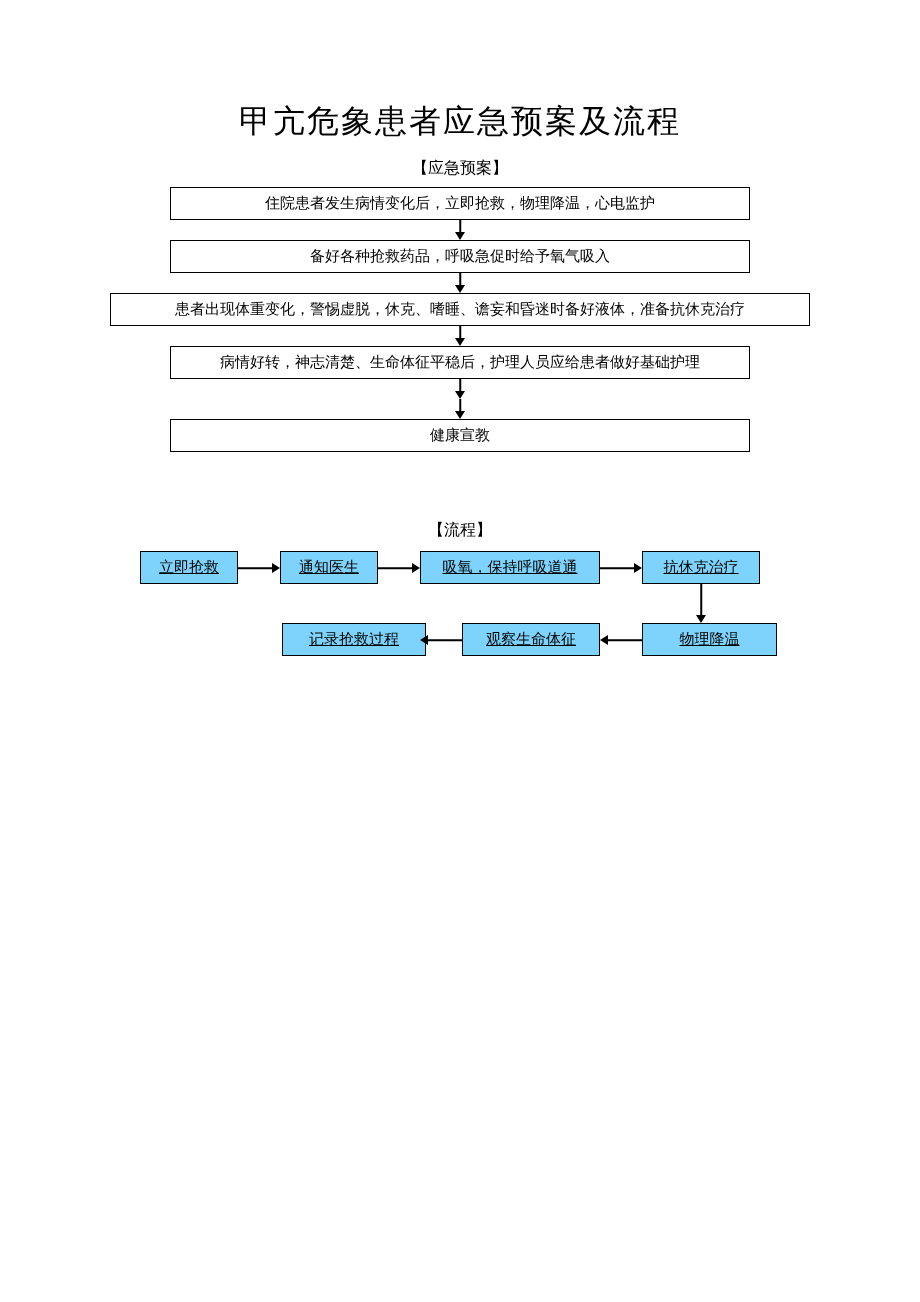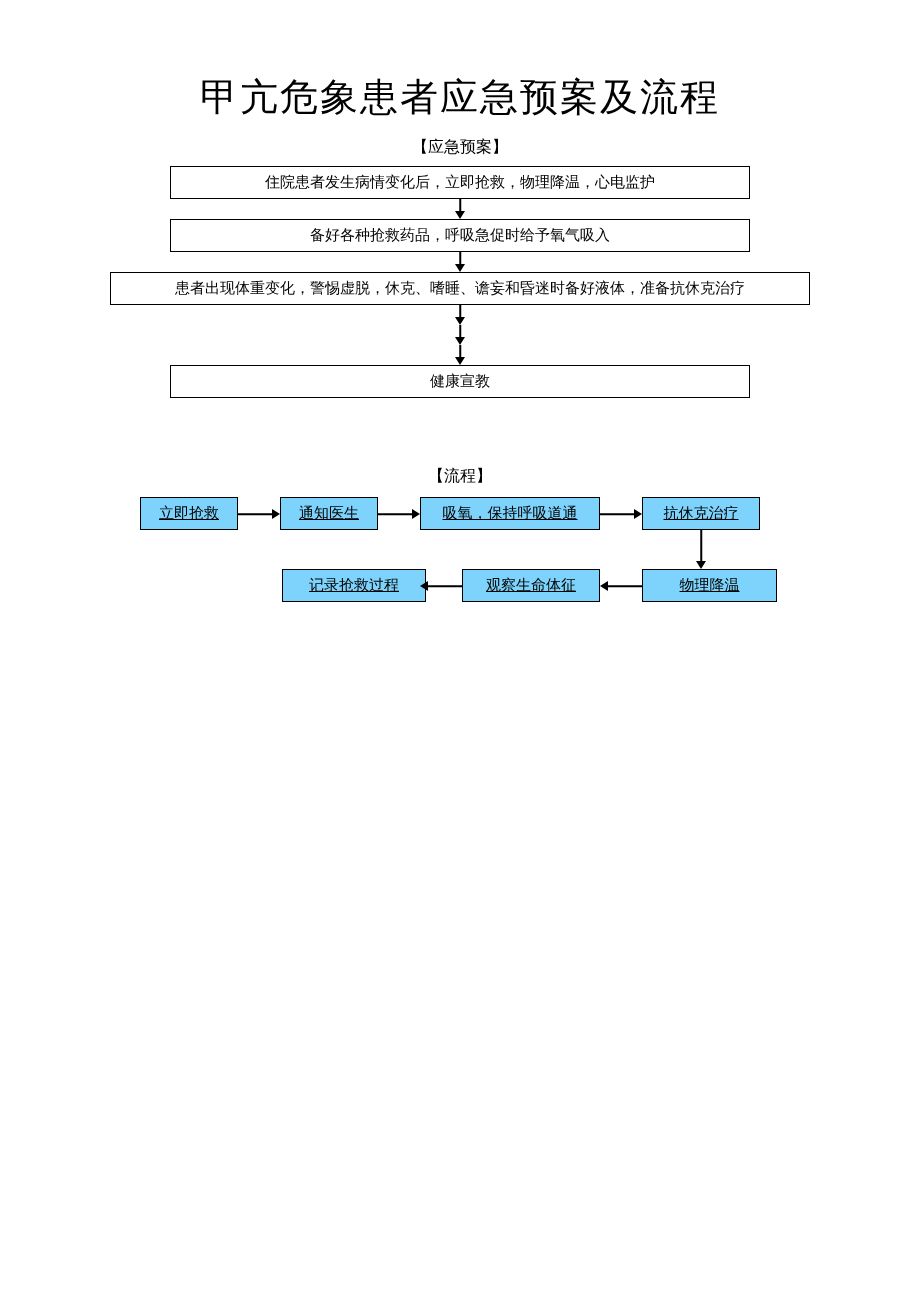--- a/index.html
+++ b/index.html
@@ -5,23 +5,23 @@
     * { box-sizing: border-box; margin: 0; padding: 0; }
     body {
       width: 920px;
       height: 1302px;
       background: #fff;
       font-family: "SimSun", "宋体", serif;
       color: #000;
       position: relative;
     }
     .page-title {
-      font-size: 38px;
+      font-size: 32px;
       text-align: center;
-      padding-top: 72px;
+      padding-top: 100px;
       letter-spacing: 2px;
       font-weight: 400;
     }
     .section-label {
       font-size: 16px;
       text-align: center;
       margin-top: 14px;
     }
     .plan-container {
       margin: 8px auto 0;
@@ -141,20 +141,21 @@
 
 <div class="section-label">【应急预案】</div>
 
 <div class="plan-container">
   <div class="plan-box w1">住院患者发生病情变化后，立即抢救，物理降温，心电监护</div>
   <div class="arrow-down"></div>
   <div class="plan-box w1">备好各种抢救药品，呼吸急促时给予氧气吸入</div>
   <div class="arrow-down"></div>
   <div class="plan-box w2">患者出现体重变化，警惕虚脱，休克、嗜睡、谵妄和昏迷时备好液体，准备抗休克治疗</div>
   <div class="arrow-down"></div>
+  <div class="plan-box w1">病情好转，神志清楚、生命体征平稳后，护理人员应给患者做好基础护理</div>
   <div class="arrow-down"></div>
   <div class="arrow-down"></div>
   <div class="plan-box w1">健康宣教</div>
 </div>
 
 <div class="section-label-2">【流程】</div>
 
 <div class="flow-container">
 
   <div class="flow-box" style="left:0; top:0; width:98px;">立即抢救</div>

